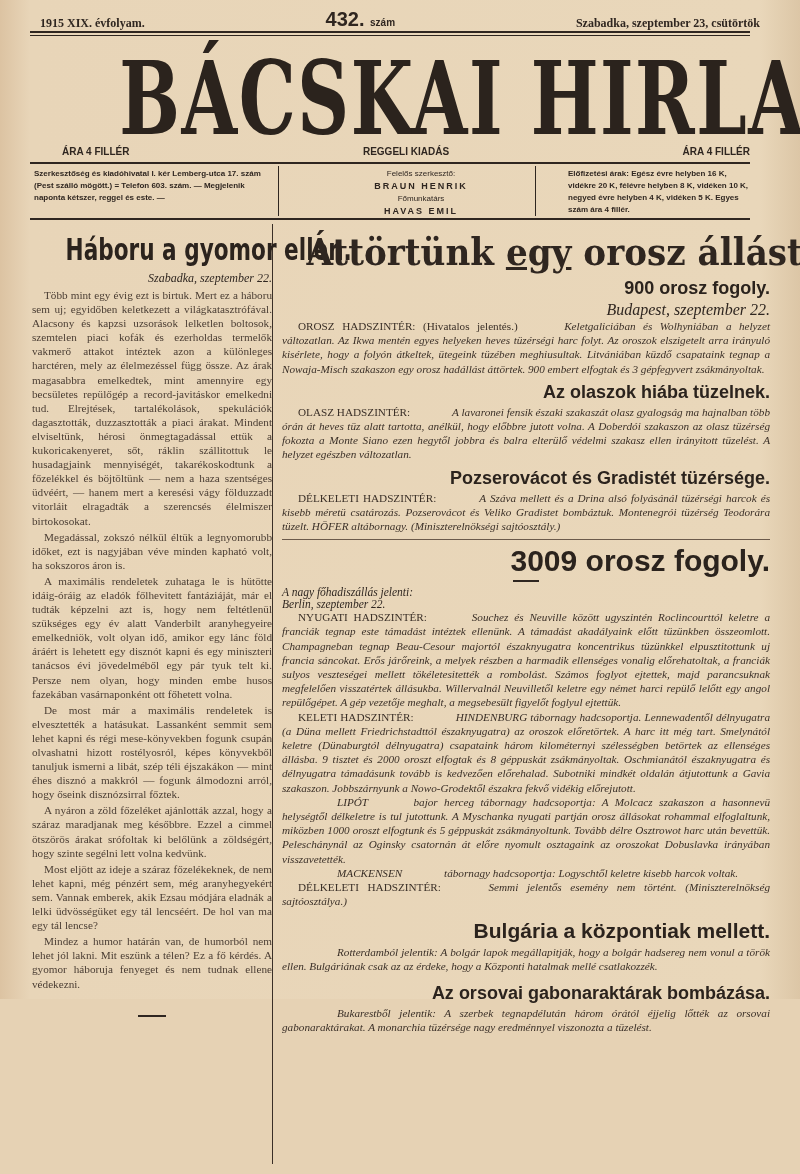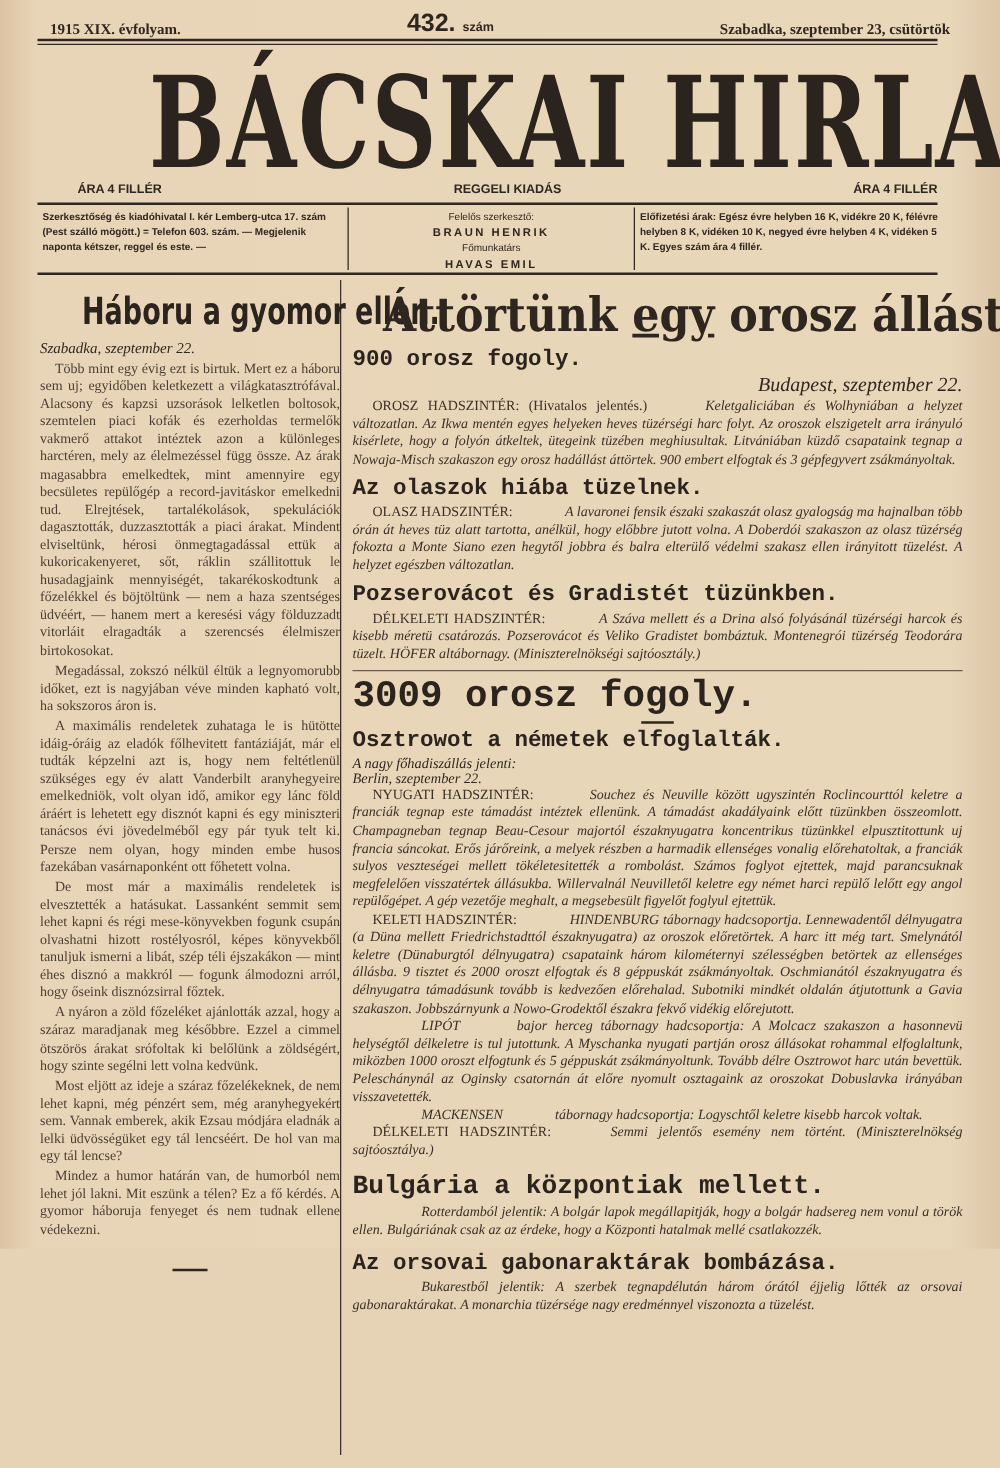--- a/index.html
+++ b/index.html
@@ -31,51 +31,51 @@
     transform:scaleX(0.78) scaleY(1.1); transform-origin:center top;
     white-space:nowrap; color:#2b231d;
   }
   .subhead {
     position:absolute; left:62px; right:50px; top:146px;
     display:flex; justify-content:space-between;
     font-size:10px; font-weight:bold; font-family:"Liberation Sans", sans-serif;
   }
   .infobar {
     position:absolute; left:30px; right:40px; top:166px; height:50px;
-    display:flex; font-size:8px; font-family:"Liberation Sans", sans-serif; font-weight:bold;
+    display:flex; font-size:8px; font-family:"Liberation Sans", sans-serif; font-weight:bold;gap:28px;
   }
   .infobar .col { padding:2px 4px; line-height:12px; }
   .infobar .c1 { width:240px; border-right:1px solid #2f2620; }
   .infobar .c2 { width:220px; text-align:center; border-right:1px solid #2f2620; font-weight:normal; }
   .infobar .c2 b { letter-spacing:2px; font-size:9px;margin-top:28px; }
   .infobar .c3 { flex:1; }
   .left-col {
     position:absolute; left:32px; top:224px; width:240px; height:940px;
     border-right:1px solid #3a2f27;
   }
   .left-col h1 {
     margin:8px 0 4px 0; text-align:center;
     font-family:"DejaVu Sans", sans-serif; font-weight:bold; font-size:30px;
     transform:scaleX(0.72); transform-origin:center; white-space:nowrap;
     color:#2b231d;
   }
-  .dateline { text-align:left; font-style:italic; font-size:12px; margin:2px 0 2px; }
+  .dateline { text-align:right; font-style:italic; font-size:12px; margin:2px 0 2px; }
   .left-col p {
     margin:0 0 2px 0; font-size:11.2px; line-height:14.1px; text-align:justify; text-indent:12px;
     color:#4a3d33;
   }
   .endrule { width:28px; border-top:2px solid #2f2620; margin:24px auto 0; }
   .right-col { position:absolute; left:282px; top:224px; width:488px; }
   .right-col h2.big {
     margin:4px 0 0; text-align:center; font-family:"DejaVu Serif", serif; font-weight:bold;
     font-size:38px; line-height:48px; transform:scaleX(0.9); white-space:nowrap;
   }
   .right-col h2.big .ul { text-decoration:underline; }
   .right-col h3 {
-    margin:2px 0; text-align:left; font-family:Liberation Mono, monospace; font-weight:bold; color:#2b231d;
+    margin:2px 0; text-align:right; font-family:Liberation Sans, sans-serif; font-weight:bold; color:#2b231d;
   }
   .h3-md { font-size:18px; }
   .h3-lg { font-size:30px; }
   .right-col .meta { display:flex; justify-content:space-between; font-style:italic; font-size:11.5px;flex-direction:column; }
   .right-col .rdate { text-align:right; font-style:italic; font-size:16px; }
   .right-col p {
     margin:0; font-size:11.2px; line-height:14.2px; text-align:justify; text-indent:16px; color:#3a2f27;
   }
   .right-col p i { font-style:italic;margin-left:39px; }
   .sep { width:26px; border-top:2px solid #2f2620; margin:2px auto 4px; }
@@ -130,27 +130,26 @@
 
   <div class="right-col">
     <h2 class="big"><span>Áttörtünk </span><span class="ul">egy</span><span> orosz állást.</span></h2>
     <h3 class="h3-md">900 orosz fogoly.</h3>
     <div class="rdate">Budapest, szeptember 22.</div>
     <p><span>OROSZ HADSZINTÉR: (Hivatalos jelentés.)</span> <i>Keletgaliciában és Wolhyniában a helyzet változatlan. Az Ikwa mentén egyes helyeken heves tüzérségi harc folyt. Az oroszok elszigetelt arra irányuló kisérlete, hogy a folyón átkeltek, ütegeink tüzében meghiusultak. Litvániában küzdő csapataink tegnap a Nowaja-Misch szakaszon egy orosz hadállást áttörtek. 900 embert elfogtak és 3 gépfegyvert zsákmányoltak.</i></p>
 
     <h3 class="h3-md" style="margin-top:6px">Az olaszok hiába tüzelnek.</h3>
     <p><span>OLASZ HADSZINTÉR:</span> <i>A lavaronei fensik északi szakaszát olasz gyalogság ma hajnalban több órán át heves tüz alatt tartotta, anélkül, hogy előbbre jutott volna. A Doberdói szakaszon az olasz tüzérség fokozta a Monte Siano ezen hegytől jobbra és balra elterülő védelmi szakasz ellen irányitott tüzelést. A helyzet egészben változatlan.</i></p>
 
-    <h3 class="h3-md" style="margin-top:6px">Pozserovácot és Gradistét tüzünkben.</h3>
+    <h3 class="h3-md" style="margin-top:6px">Pozserovácot és Gradistét tüzérsége.</h3>
     <p><span>DÉLKELETI HADSZINTÉR:</span> <i>A Száva mellett és a Drina alsó folyásánál tüzérségi harcok és kisebb méretü csatározás. Pozserovácot és Veliko Gradistet bombáztuk. Montenegrói tüzérség Teodorára tüzelt. HÖFER altábornagy. (Miniszterelnökségi sajtóosztály.)</i></p>
 
     <div class="hrule"></div>
     <h3 class="h3-lg">3009 orosz fogoly.</h3>
     <div class="sep"></div>
-    <h3 class="h3-md">Osztrowot a németek elfoglalták.</h3>
     <div class="meta">
       <span>A nagy főhadiszállás jelenti:</span>
       <span>Berlin, szeptember 22.</span>
     </div>
     <p><span>NYUGATI HADSZINTÉR:</span> <i>Souchez és Neuville között ugyszintén Roclincourttól keletre a franciák tegnap este támadást intéztek ellenünk. A támadást akadályaink előtt tüzünkben összeomlott. Champagneban tegnap Beau-Cesour majortól északnyugatra koncentrikus tüzünkkel elpusztitottunk uj francia sáncokat. Erős járőreink, a melyek részben a harmadik ellenséges vonalig előrehatoltak, a franciák sulyos veszteségei mellett tökéletesitették a rombolást. Számos foglyot ejtettek, majd parancsuknak megfelelően visszatértek állásukba. Willervalnál Neuvilletől keletre egy német harci repülő lelőtt egy angol repülőgépet. A gép vezetője meghalt, a megsebesült figyelőt foglyul ejtettük.</i></p>
     <p><span>KELETI HADSZINTÉR:</span> <i>HINDENBURG tábornagy hadcsoportja. Lennewadentől délnyugatra (a Düna mellett Friedrichstadttól északnyugatra) az oroszok előretörtek. A harc itt még tart. Smelynától keletre (Dünaburgtól délnyugatra) csapataink három kilométernyi szélességben betörtek az ellenséges állásba. 9 tisztet és 2000 oroszt elfogtak és 8 géppuskát zsákmányoltak. Oschmianától északnyugatra és délnyugatra támadásunk tovább is kedvezően előrehalad. Subotniki mindkét oldalán átjutottunk a Gavia szakaszon. Jobbszárnyunk a Nowo-Grodektől északra fekvő vidékig előrejutott.</i></p>
     <p><i>LIPÓT</i> <i>bajor herceg tábornagy hadcsoportja: A Molcacz szakaszon a hasonnevü helységtől délkeletre is tul jutottunk. A Myschanka nyugati partján orosz állásokat rohammal elfoglaltunk, miközben 1000 oroszt elfogtunk és 5 géppuskát zsákmányoltunk. Tovább délre Osztrowot harc után bevettük. Peleschánynál az Oginsky csatornán át előre nyomult osztagaink az oroszokat Dobuslavka irányában visszavetették.</i></p>
     <p><i>MACKENSEN</i> <i>tábornagy hadcsoportja: Logyschtől keletre kisebb harcok voltak.</i></p>
     <p><span>DÉLKELETI HADSZINTÉR:</span> <i>Semmi jelentős esemény nem történt. (Miniszterelnökség sajtóosztálya.)</i></p>
 

